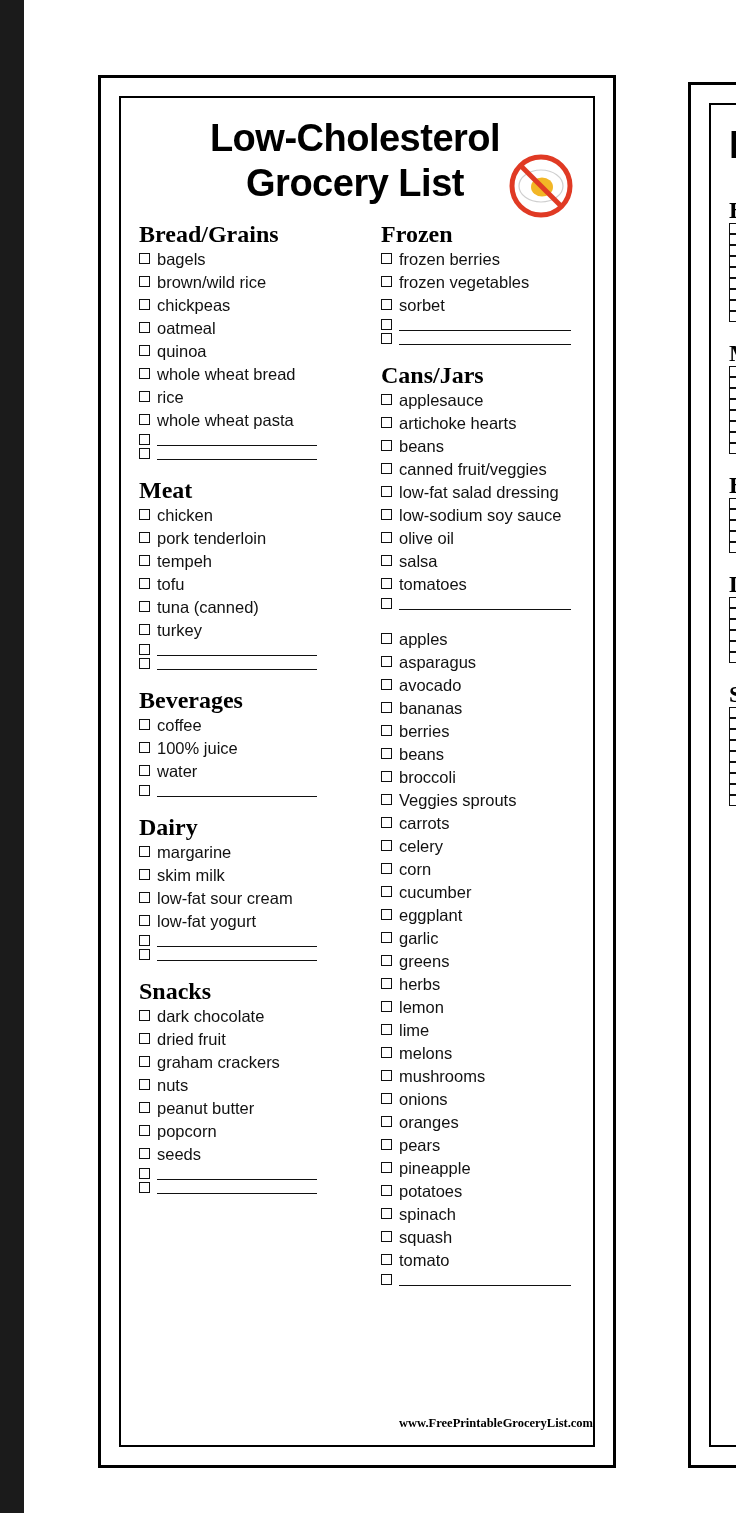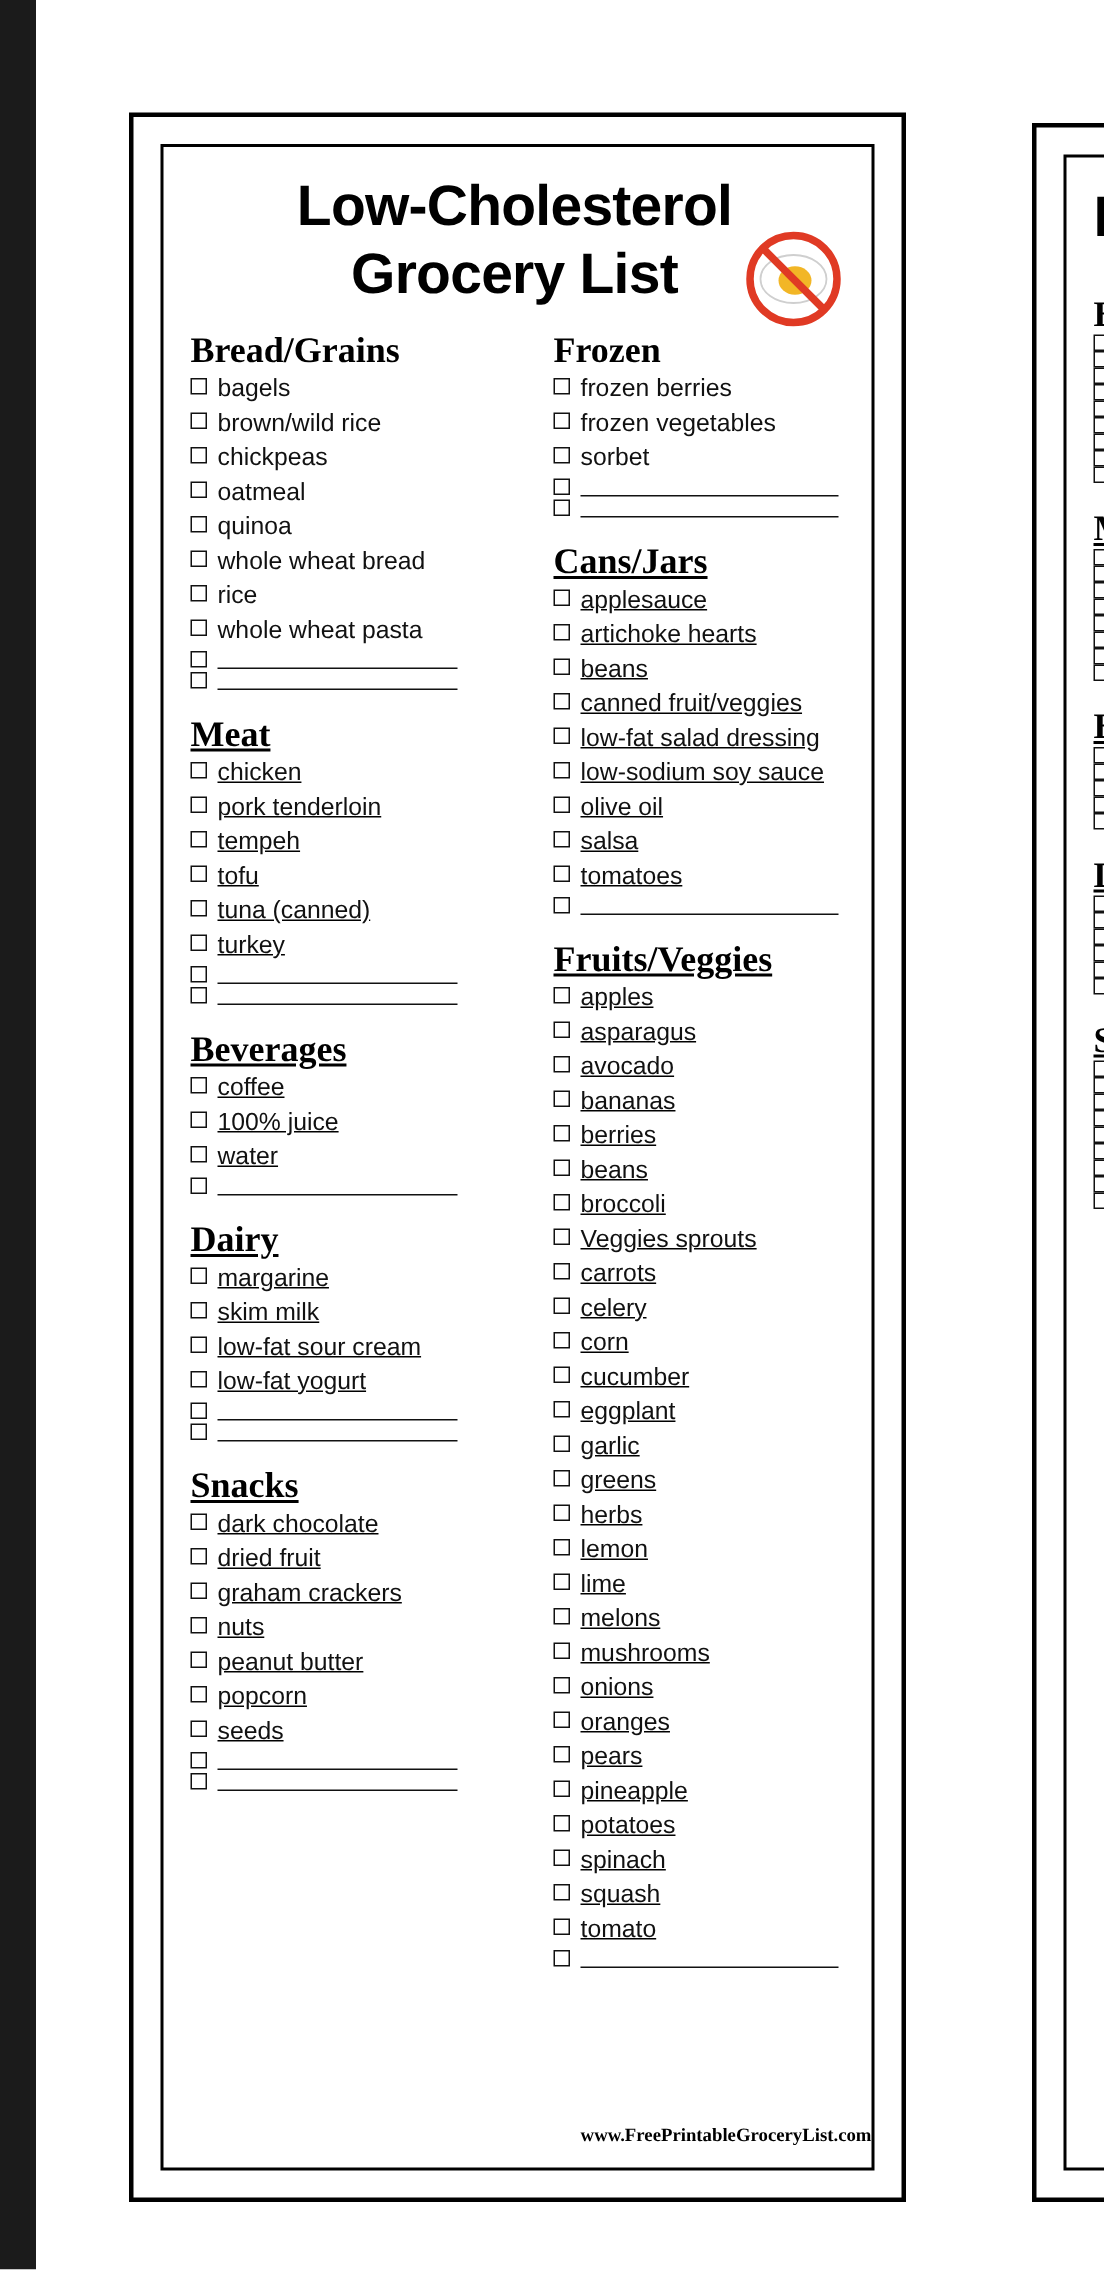--- a/index.html
+++ b/index.html
@@ -33,21 +33,21 @@
     background: #ffffff;
   }
 
   .card {
     position: absolute;
     background: #ffffff;
     border: 3px solid #000000;
     box-sizing: border-box;
   }
   .card-main {
-    left: 62px;
+    left: 74px;
     top: 75px;
     width: 518px;
     height: 1393px;
   }
   .card-second {
     left: 664px;
     top: 82px;
     width: 300px;
     height: 1386px;
   }
@@ -97,21 +97,21 @@
   .col-right { width: 222px; flex: none; }
 
   .sec-head {
     font-family: "Liberation Serif", serif;
     font-weight: bold;
     font-size: 24px;
     line-height: 24px;
     margin: 0 0 2px 0;
     color: #000;
   }
-  .sec + .sec { margin-top: 18px; text-decoration: underline; }
+  .sec + .sec { margin-top: 18px; }
 
   ul.items {
     list-style: none;
     margin: 0;
     padding: 0;
   }
   ul.items li {
     display: flex;
     align-items: baseline;
     font-size: 16.5px;
@@ -431,21 +431,20 @@
                   <span>tomatoes</span>
                 </li>
               <li>
                   <span class="box"></span>
                   <span class="blank-line"></span>
                 </li>
             </ul>
           </div>
 
           <div class="sec">
-            <div class="sec-head">Fruits/Veggies</div>
             <ul class="items">
               <li>
                   <span class="box"></span>
                   <span>apples</span>
                 </li>
               <li>
                   <span class="box"></span>
                   <span>asparagus</span>
                 </li>
               <li>

